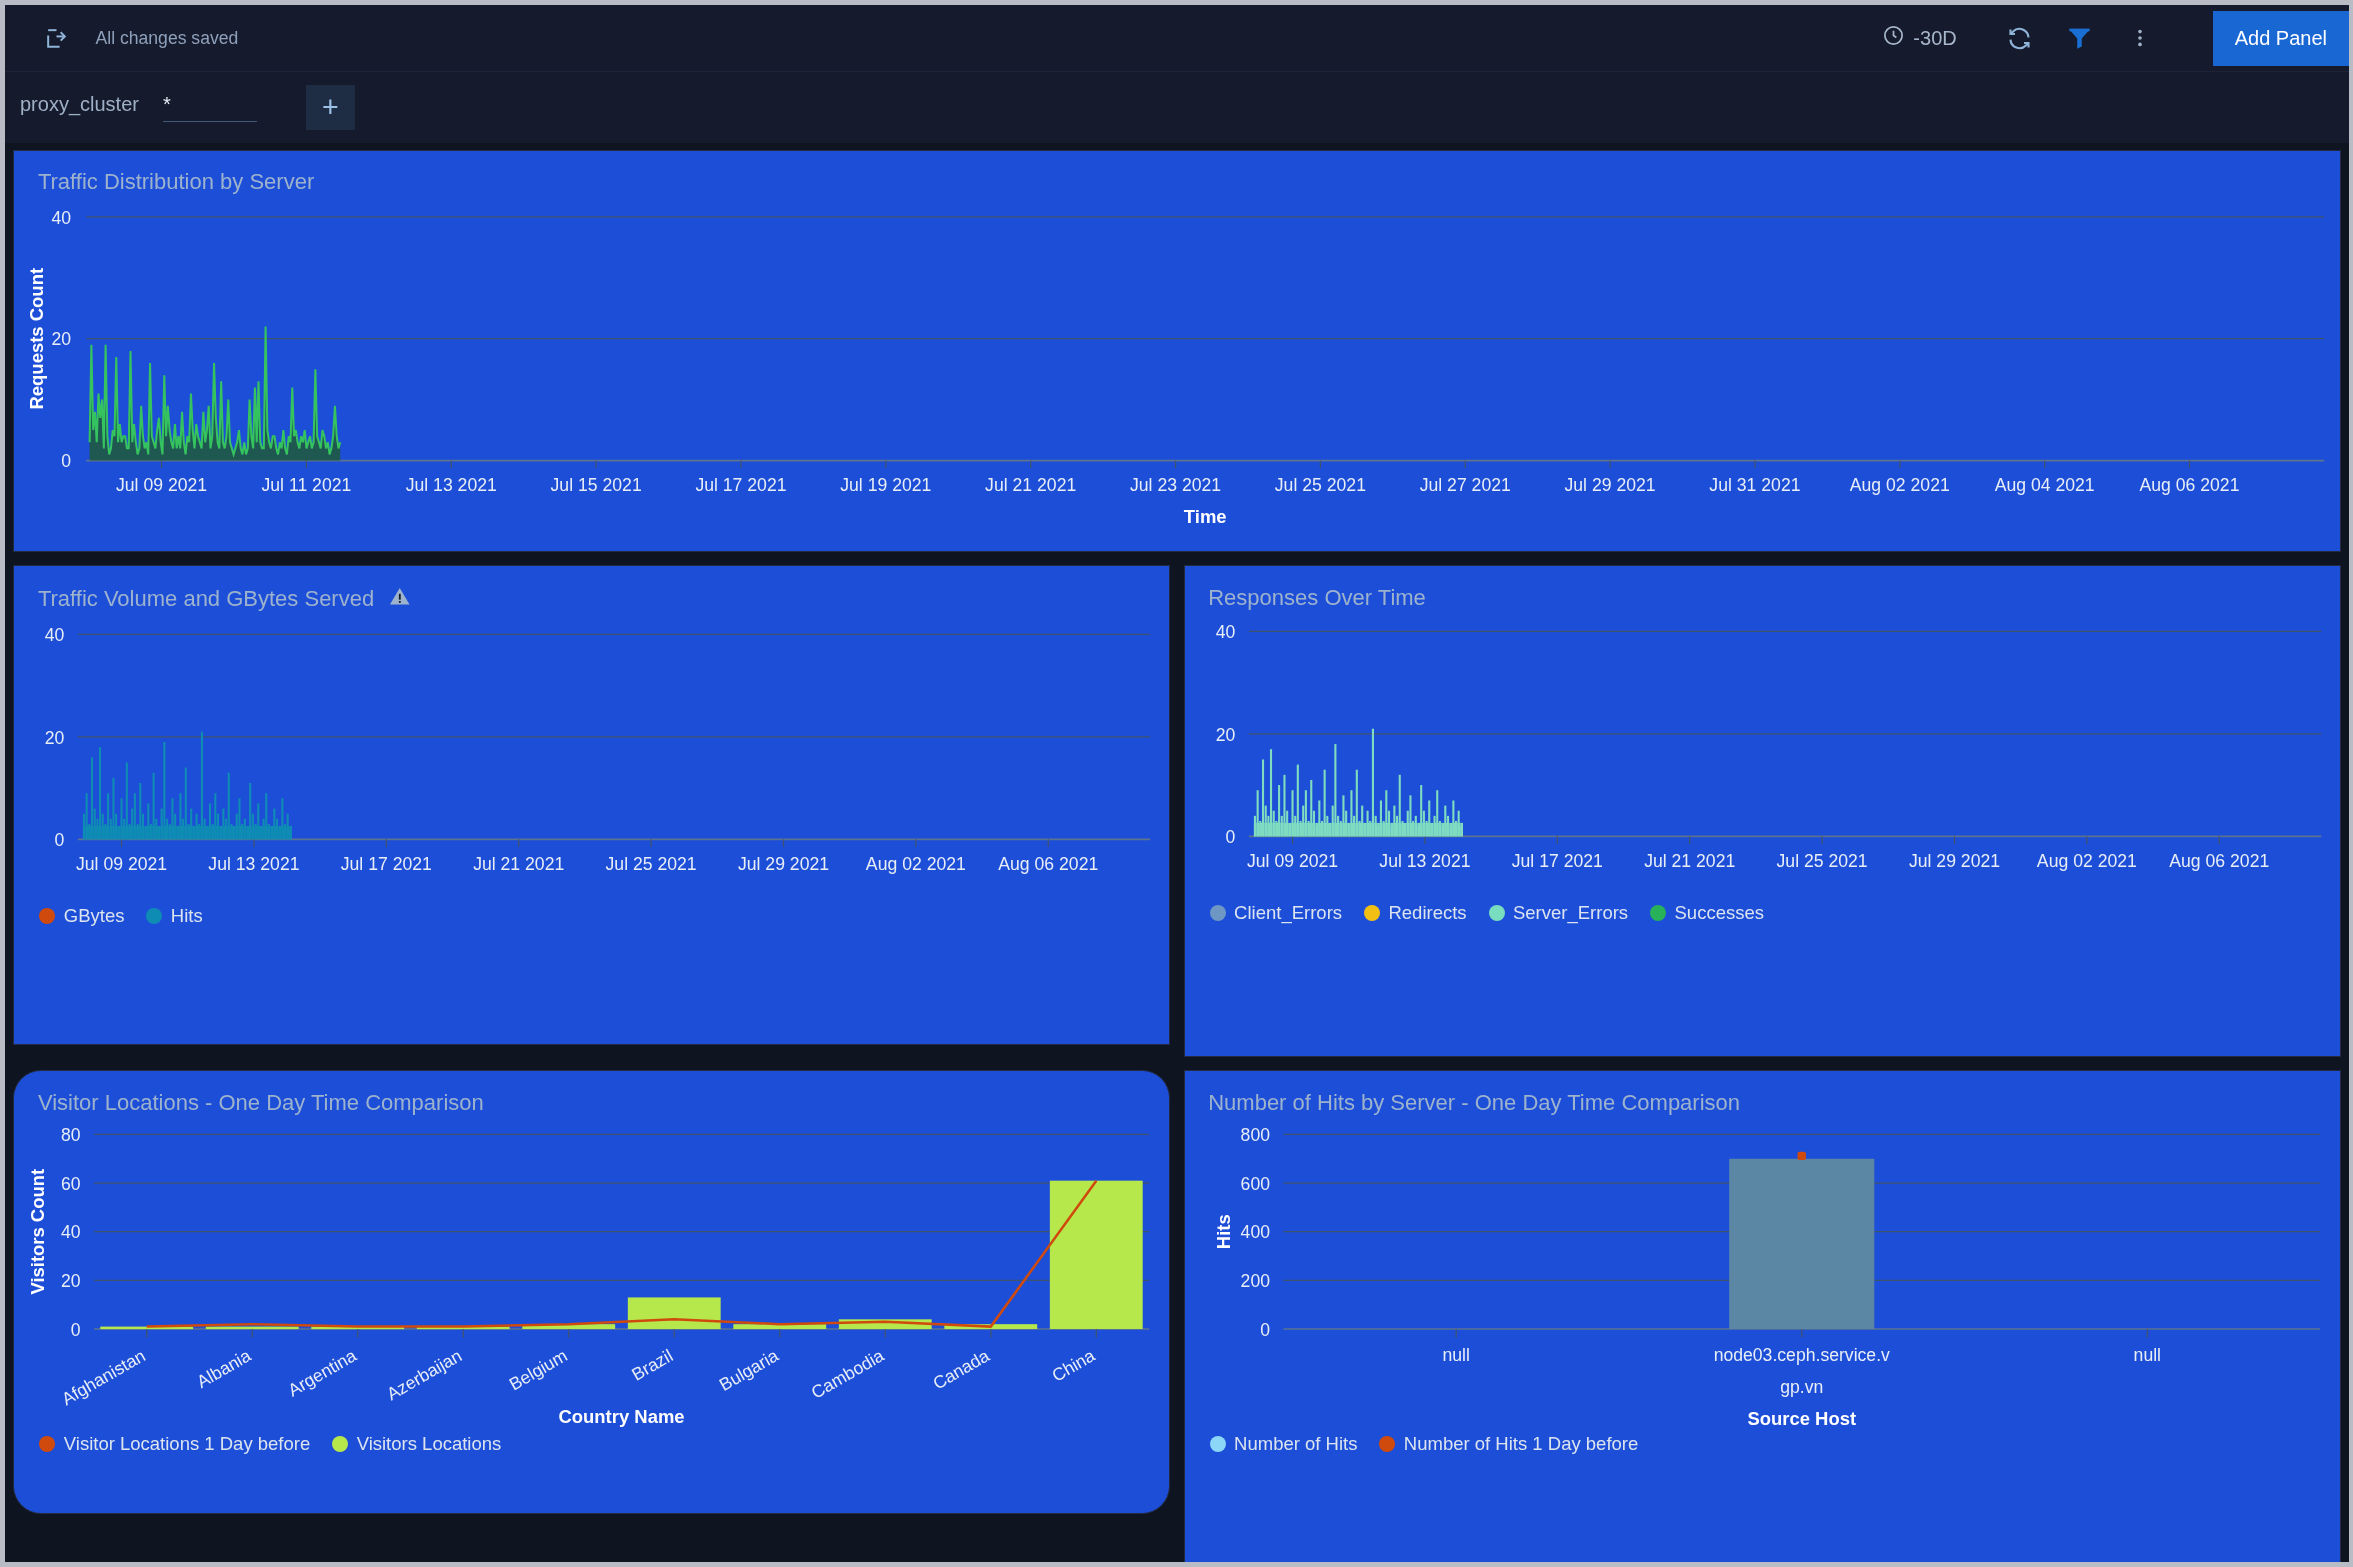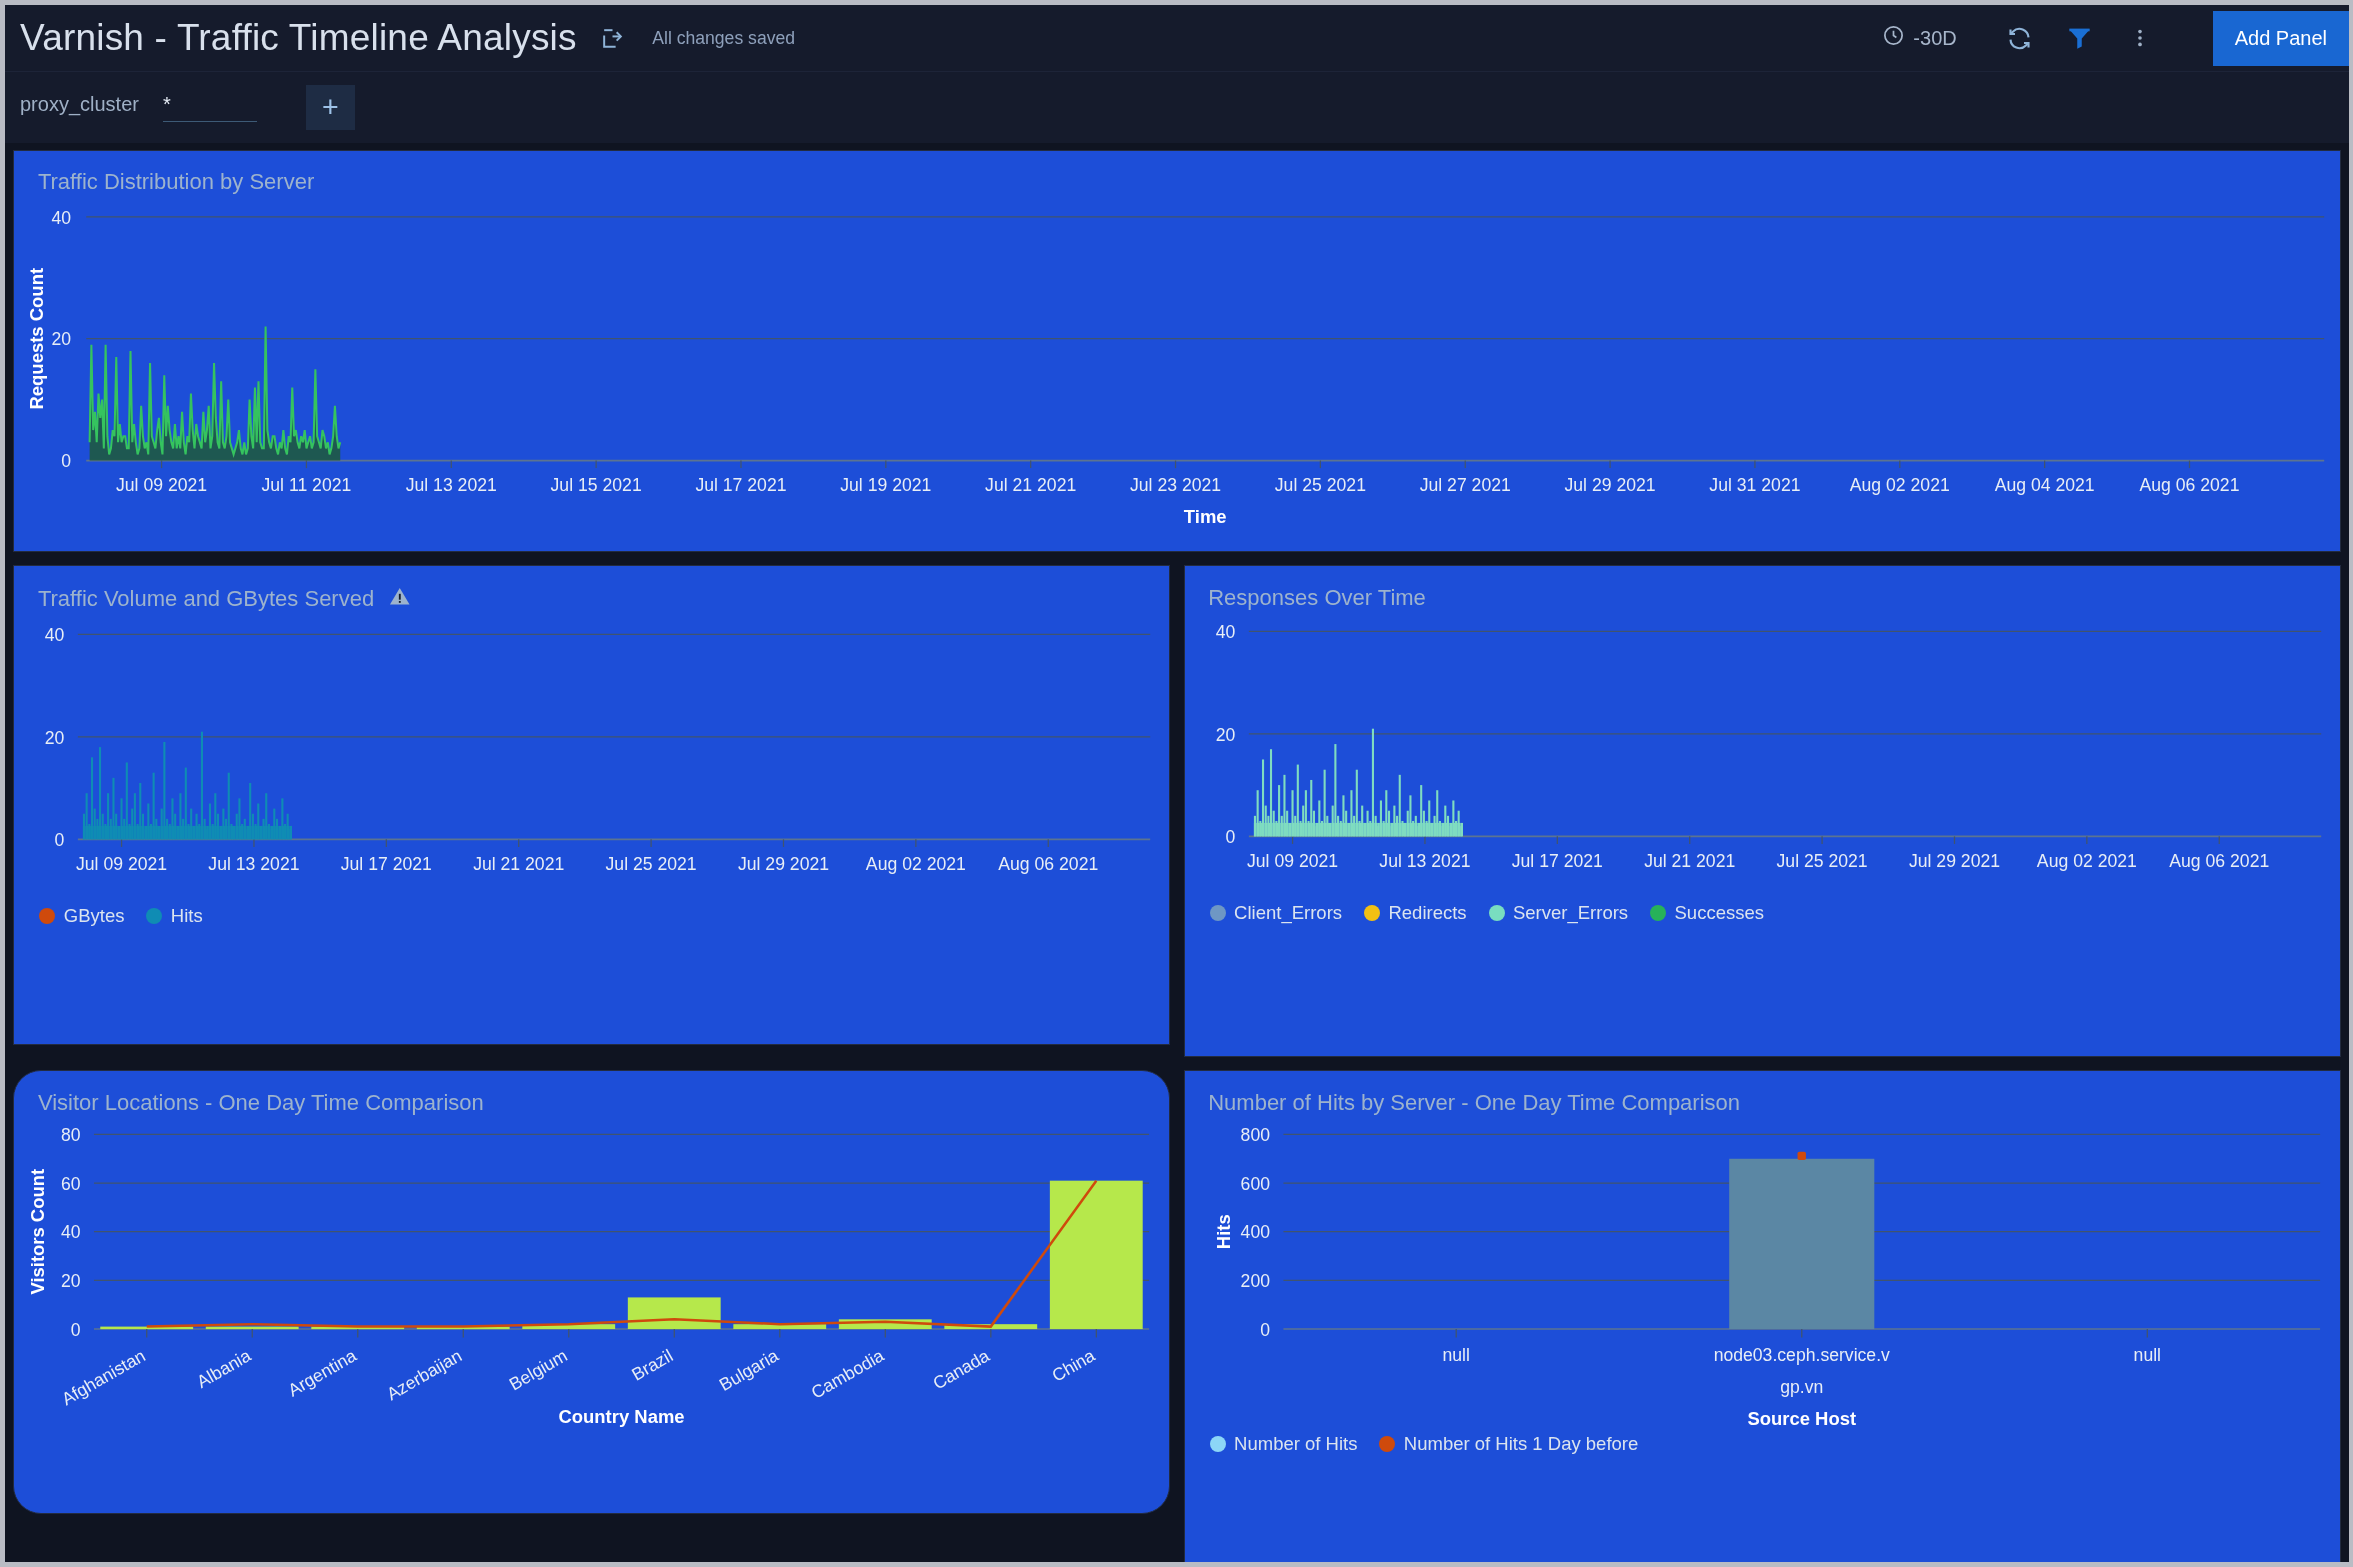--- a/index.html
+++ b/index.html
@@ -130,21 +130,20 @@
   .legend-item { display: flex; align-items: center; gap: 8.4px; cursor: pointer; }
   .legend-dot { width: 16px; height: 16px; border-radius: 50%; display:block; }
   .legend-label { color: #dbe4ef; font-size: 18.5px; }
 </style>
 </head>
 <body>
 
 <div id="app">
 
   <div class="topbar">
-    <div class="dash-title">Varnish - Traffic Timeline Analysis</div>
 
     <span class="share-icon">
       <svg width="25" height="25" viewBox="0 0 24 24" fill="none" stroke="#8fb4d8" stroke-width="1.9">
         <path d="M4 9v11h11"></path>
         <path d="M4 4h8"></path>
         <path d="M12 10h8"></path>
         <path d="M16 6l4 4-4 4"></path>
       </svg>
     </span>
 
@@ -709,20 +708,30 @@
               <text x="911.6999999999999" y="290" text-anchor="end" class="axis-text" transform="rotate(-30 911.6999999999999 290)">Bulgaria</text>
               <line x1="1037.5" y1="254" x2="1037.5" y2="264" class="tick"></line>
               <text x="1037.5" y="290" text-anchor="end" class="axis-text" transform="rotate(-30 1037.5 290)">Cambodia</text>
               <line x1="1163.3000000000002" y1="254" x2="1163.3000000000002" y2="264" class="tick"></line>
               <text x="1163.3000000000002" y="290" text-anchor="end" class="axis-text" transform="rotate(-30 1163.3000000000002 290)">Canada</text>
               <line x1="1289.1000000000001" y1="254" x2="1289.1000000000001" y2="264" class="tick"></line>
               <text x="1289.1000000000001" y="290" text-anchor="end" class="axis-text" transform="rotate(-30 1289.1000000000001 290)">China</text>
               <text x="723" y="366" text-anchor="middle" class="axis-title">Country Name</text>
             </svg>
         </div>
+        <div class="legend" id="legend-visitor-locations">
+            <div class="legend-item">
+              <span class="legend-dot" style="background: rgb(207, 74, 12);"></span>
+              <span class="legend-label">Visitor Locations 1 Day before</span>
+            </div>
+            <div class="legend-item">
+              <span class="legend-dot" style="background: rgb(182, 232, 75);"></span>
+              <span class="legend-label">Visitors Locations</span>
+            </div>
+          </div>
       </div>
 
       <div class="panel" style="height:536px;">
         <div class="panel-title">
           <span>Number of Hits by Server - One Day Time Comparison</span>
         </div>
         <div class="chart">
           <svg id="svg-hits-by-server" width="1153" height="312" viewBox="0 0 1372 372">
               <line x1="116" y1="254" x2="1352" y2="254" class="axisline"></line>
               <text x="100" y="262" text-anchor="end" class="axis-text">0</text>

